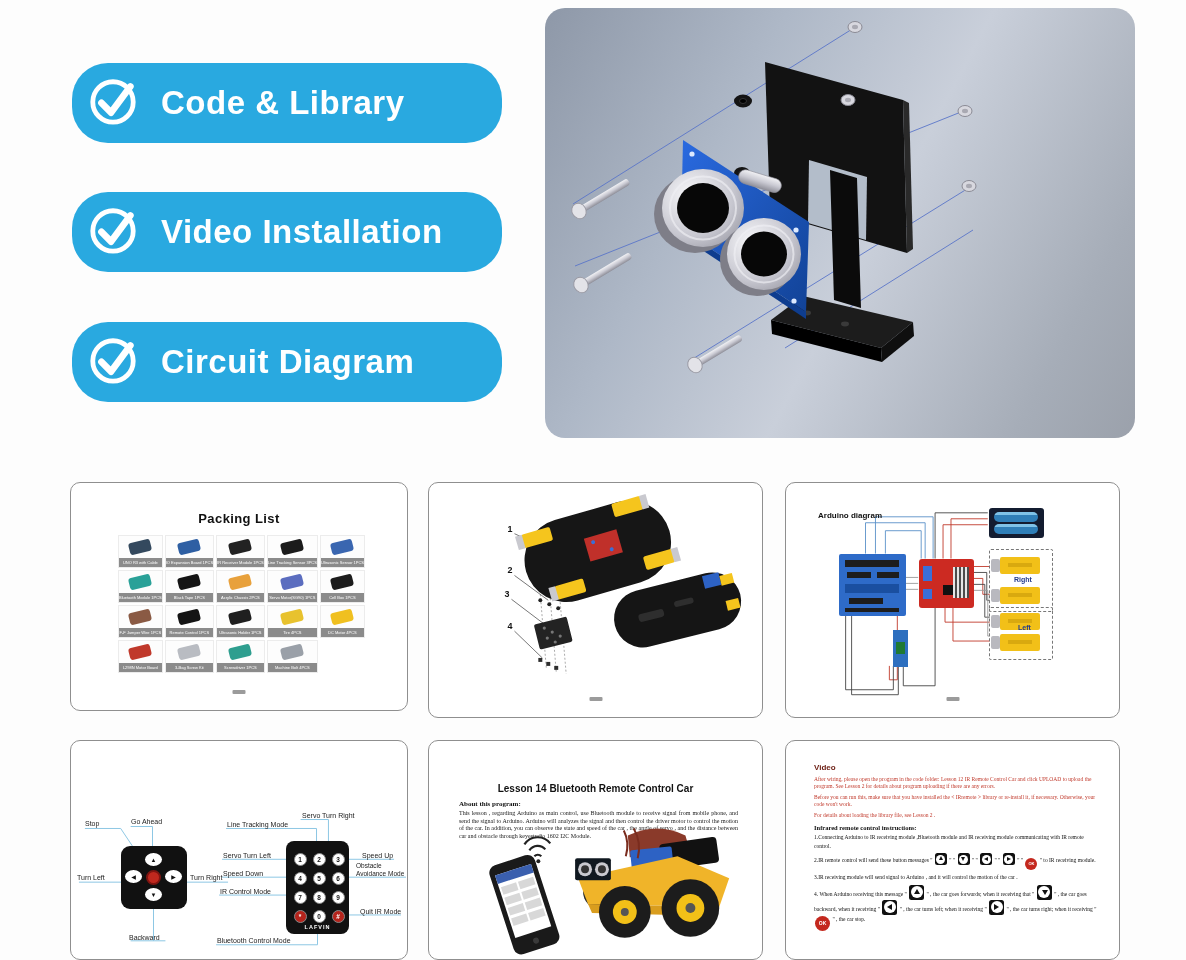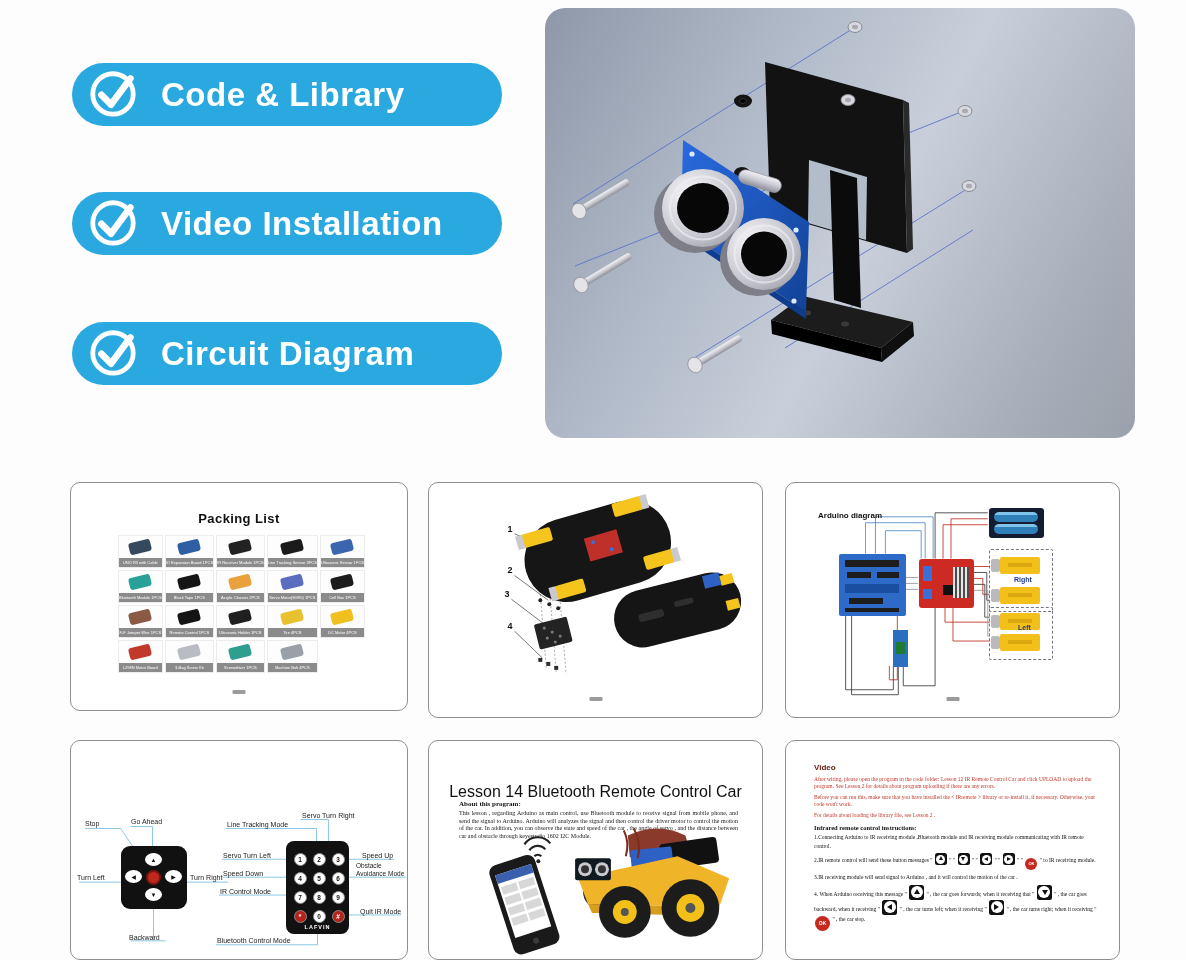--- a/index.html
+++ b/index.html
@@ -1,20 +1,20 @@
 <!DOCTYPE html>
 <html><head>
 <meta charset="utf-8">
 <style>
   html,body{margin:0;padding:0;background:#ffffff;}
   .canvas{position:relative;width:1186px;height:960px;background:#fdfdfd;overflow:hidden;
           font-family:"Liberation Sans",sans-serif;}
 
   
-  .badge{position:absolute;left:72px;width:430px;height:63px;background:#29a9e0;
+  .badge{position:absolute;left:72px;width:430px;height:80px;background:#29a9e0;
          border-radius:36px;display:flex;align-items:center;padding-left:15px;
          box-sizing:border-box;gap:22px;}
   .b1{top:63px}.b2{top:192px}.b3{top:322px}
   .badge-label{color:#fff;font-size:33px;font-weight:700;letter-spacing:.5px;white-space:nowrap;}
   .check-icon{flex:0 0 auto;margin-top:-4px;}
 
   
   .hero{position:absolute;left:545px;top:8px;width:590px;height:430px;border-radius:20px;
         background:linear-gradient(118deg,#8e98a8 0%,#aeb8c7 30%,#c9cfda 55%,#a6adb8 85%,#9ba1ab 100%);
         overflow:hidden;}
@@ -84,21 +84,21 @@
   .kp-grid{position:absolute;left:5px;top:9px;display:grid;grid-template-columns:repeat(3,18px);
            grid-auto-rows:19px;justify-items:center;align-items:center;column-gap:1px;}
   .kkey{width:13px;height:13px;border-radius:50%;font-size:6.5px;font-weight:700;
         display:flex;align-items:center;justify-content:center;border:1px solid #888;box-sizing:border-box;}
   .kp-brand{position:absolute;bottom:4px;width:100%;text-align:center;color:#fff;
             font-size:5.5px;font-weight:700;letter-spacing:1px;}
   .rlabel{position:absolute;font-size:7px;color:#222;white-space:nowrap;}
   .rlabel.small{font-size:6.5px;}
 
   
-  .ls-title{position:absolute;top:42px;width:100%;text-align:center;font-size:16px;font-weight:400;color:#111;}
+  .ls-title{position:absolute;top:42px;width:100%;text-align:center;font-size:10px;font-weight:700;color:#111;}
   .ls-about{position:absolute;left:30px;top:59px;font-size:7px;font-weight:700;
             font-family:"Liberation Serif",serif;color:#111;}
   .ls-body{position:absolute;left:30px;right:24px;top:69px;font-size:6px;line-height:7.6px;
            font-family:"Liberation Serif",serif;color:#1a1a1a;text-align:justify;}
 
   
   .cd-wrap{position:absolute;left:28px;right:22px;top:22px;font-family:"Liberation Serif",serif;}
   .cd-h{font-size:8px;font-weight:700;color:#6b1d12;margin:0 0 4px 0;font-family:"Liberation Sans",sans-serif;}
   .cd-red{font-size:5.5px;line-height:7.4px;color:#c0392b;margin:0 0 3px 0;}
   .cd-ir{font-size:6.5px;font-weight:700;color:#111;margin:5px 0 2px 0;}

